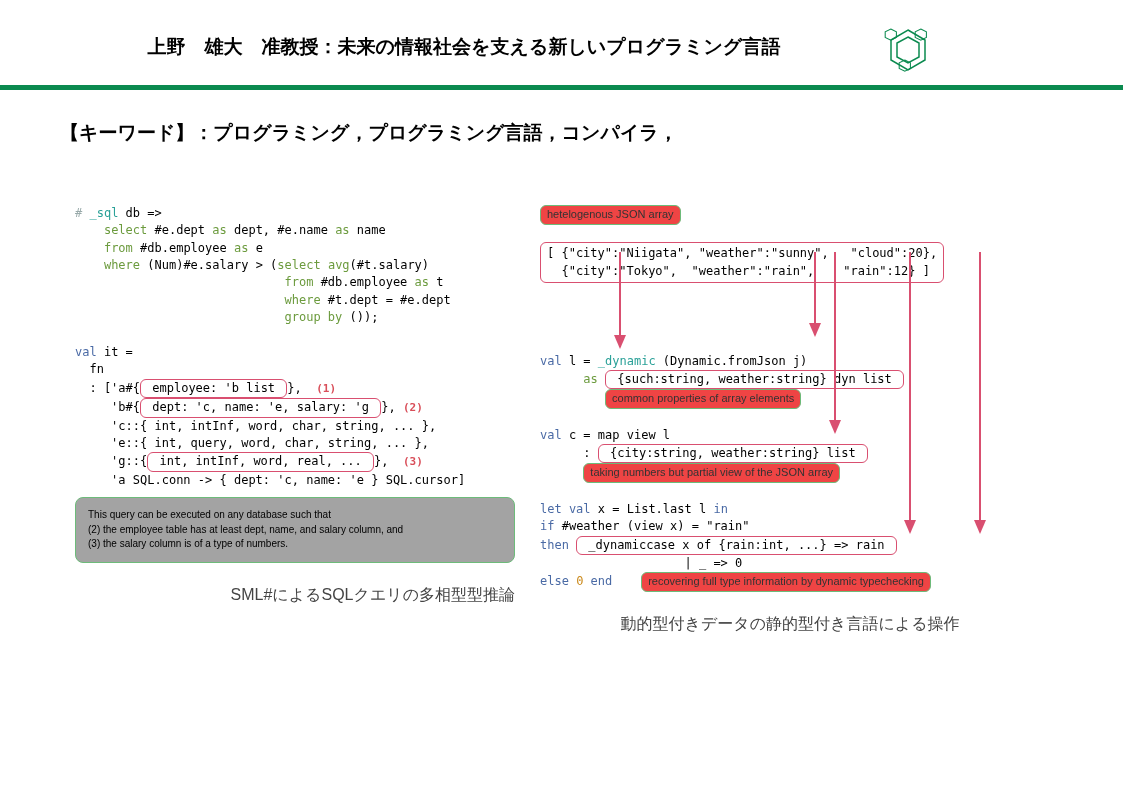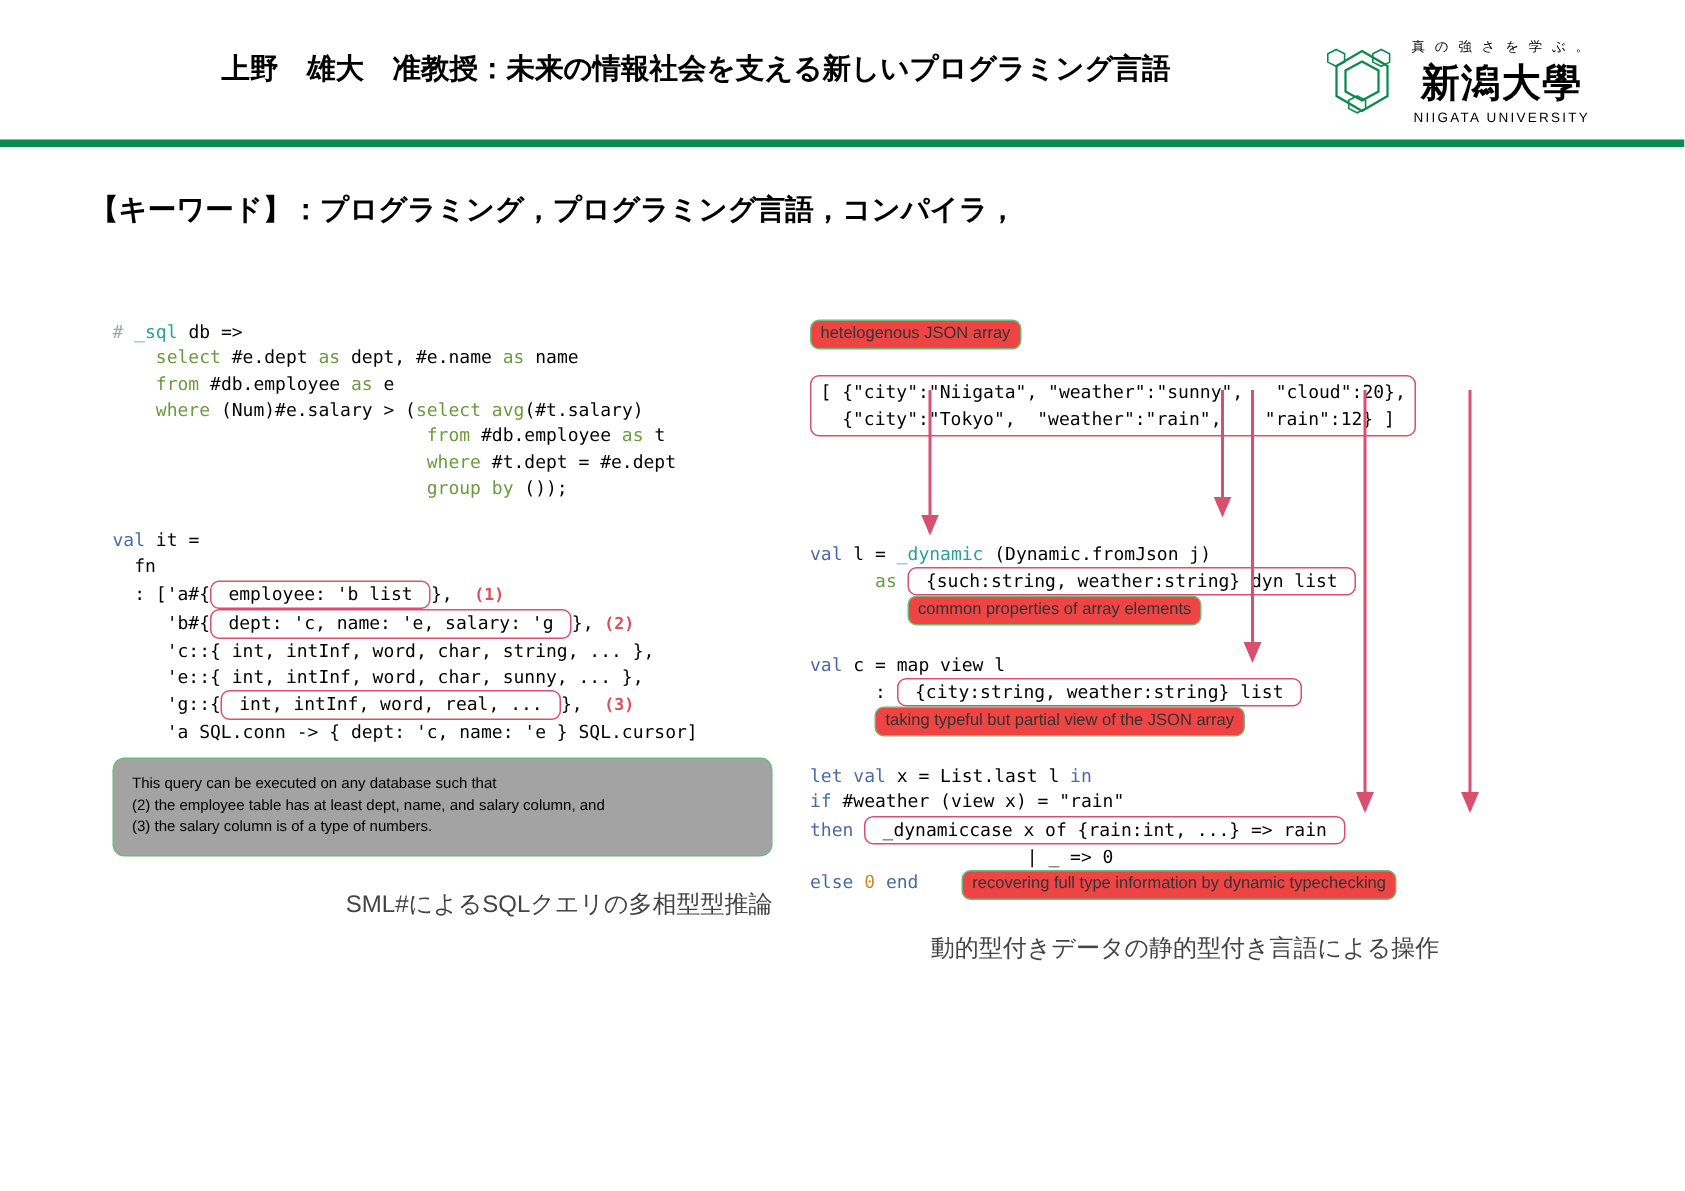--- a/index.html
+++ b/index.html
@@ -109,25 +109,20 @@
       <svg width="50" height="50" viewBox="0 0 50 50">
         <g fill="none" stroke="#0b8a4f" stroke-width="1.5">
           <polygon points="25,5 42,15 42,35 25,45 8,35 8,15"></polygon>
           <polygon points="25,12 36,18 36,32 25,38 14,32 14,18"></polygon>
           <polygon points="14,10 22,14 22,22 14,26 6,22 6,14" transform="translate(-2,-3) scale(0.7)"></polygon>
           <polygon points="14,10 22,14 22,22 14,26 6,22 6,14" transform="translate(28,-3) scale(0.7)"></polygon>
           <polygon points="14,10 22,14 22,22 14,26 6,22 6,14" transform="translate(12,28) scale(0.7)"></polygon>
         </g>
       </svg>
     </div>
-    <div class="logo-text">
-      <div class="logo-tag">真 の 強 さ を 学 ぶ 。</div>
-      <div class="logo-main">新潟大學</div>
-      <div class="logo-sub">NIIGATA UNIVERSITY</div>
-    </div>
   </div>
 </div>
 
 <div class="green-rule"></div>
 
 <div class="keywords">
   <div>【キーワード】：プログラミング，プログラミング言語，コンパイラ，</div>
 </div>
 
 <div class="content">
@@ -140,21 +135,21 @@
 <span>    </span><span class="kw-green">where</span><span> (Num)#e.salary &gt; (</span><span class="kw-green">select</span><span> </span><span class="kw-green">avg</span><span>(#t.salary)</span>
 <span>                             </span><span class="kw-green">from</span><span> #db.employee </span><span class="kw-green">as</span><span> t</span>
 <span>                             </span><span class="kw-green">where</span><span> #t.dept = #e.dept</span>
 <span>                             </span><span class="kw-green">group by</span><span> ());</span>
 
 <span class="kw-blue">val</span><span> it =</span>
 <span>  fn</span>
 <span>  : ['a#{</span><span class="box-red"> employee: 'b list </span><span>},</span>  <span class="annot">(1)</span>
 <span>     'b#{</span><span class="box-red"> dept: 'c, name: 'e, salary: 'g </span><span>},</span> <span class="annot">(2)</span>
 <span>     'c::{ int, intInf, word, char, string, ... },</span>
-<span>     'e::{ int, intInf, word, char, sunny, ... },</span>
+<span>     'e::{ int, query, word, char, string, ... },</span>
 <span>     'g::{</span><span class="box-red"> int, intInf, word, real, ... </span><span>},</span>  <span class="annot">(3)</span>
 <span>     'a SQL.conn -&gt; { dept: 'c, name: 'e } SQL.cursor]</span>
 </div>
     <div class="explain-box">
       <div>This query can be executed on any database such that</div>
       <div>(2) the employee table has at least dept, name, and salary column, and</div>
       <div>(3) the salary column is of a type of numbers.</div>
     </div>
     <div class="caption">SML#によるSQLクエリの多相型型推論</div>
   </div>
@@ -182,21 +177,21 @@
 
 
 
 
 <span class="kw-blue">val</span><span> l = </span><span class="kw-teal">_dynamic</span><span> (Dynamic.fromJson j)</span>
 <span>      </span><span class="kw-green">as</span> <span class="box-red"> {such:string, weather:string} dyn list </span>
          <span class="box-green">common properties of array elements</span>
 
 <span class="kw-blue">val</span><span> c = map view l</span>
 <span>      : </span><span class="box-red"> {city:string, weather:string} list </span>
-      <span class="box-green">taking typeful but partial view of the JSON array</span>
+      <span class="box-green">taking numbers but partial view of the JSON array</span>
 
 <span class="kw-blue">let val</span><span> x = List.last l </span><span class="kw-blue">in</span>
 <span class="kw-blue">if</span><span> #weather (view x) = "rain"</span>
 <span class="kw-blue">then</span> <span class="box-red"> _dynamiccase x of {rain:int, ...} =&gt; rain </span>
 <span>                    | _ =&gt; 0</span>
 <span class="kw-blue">else</span><span class="kw-num"> 0 </span><span class="kw-blue">end</span>    <span class="box-green">recovering full type information by dynamic typechecking</span>
 </div>
     <div class="caption">動的型付きデータの静的型付き言語による操作</div>
   </div>
 

